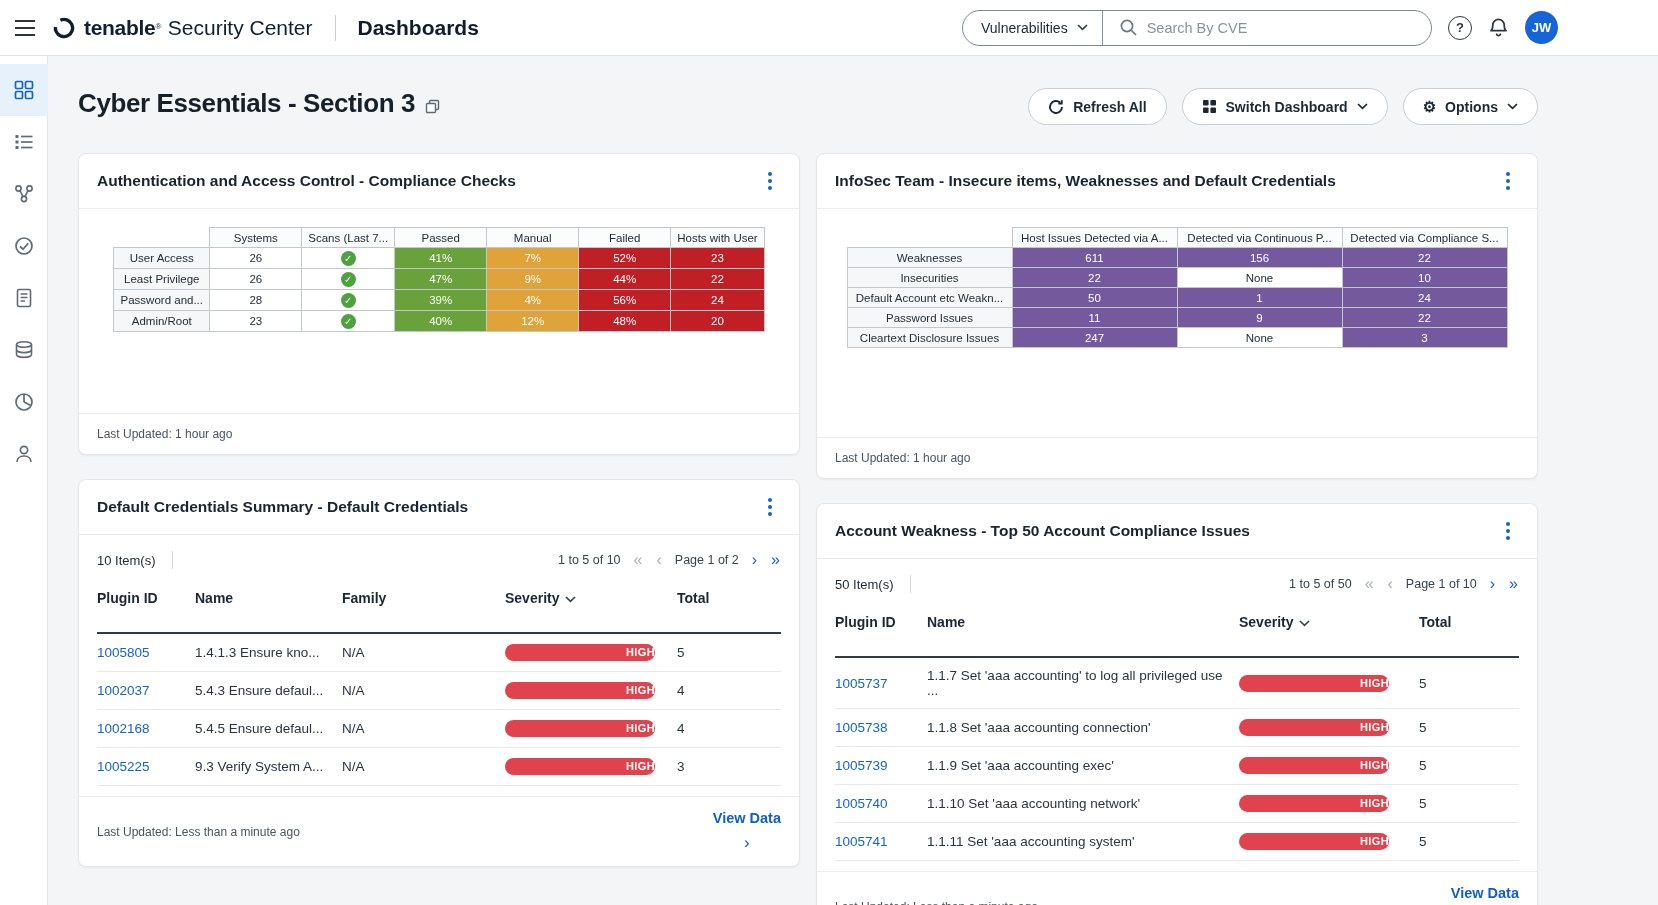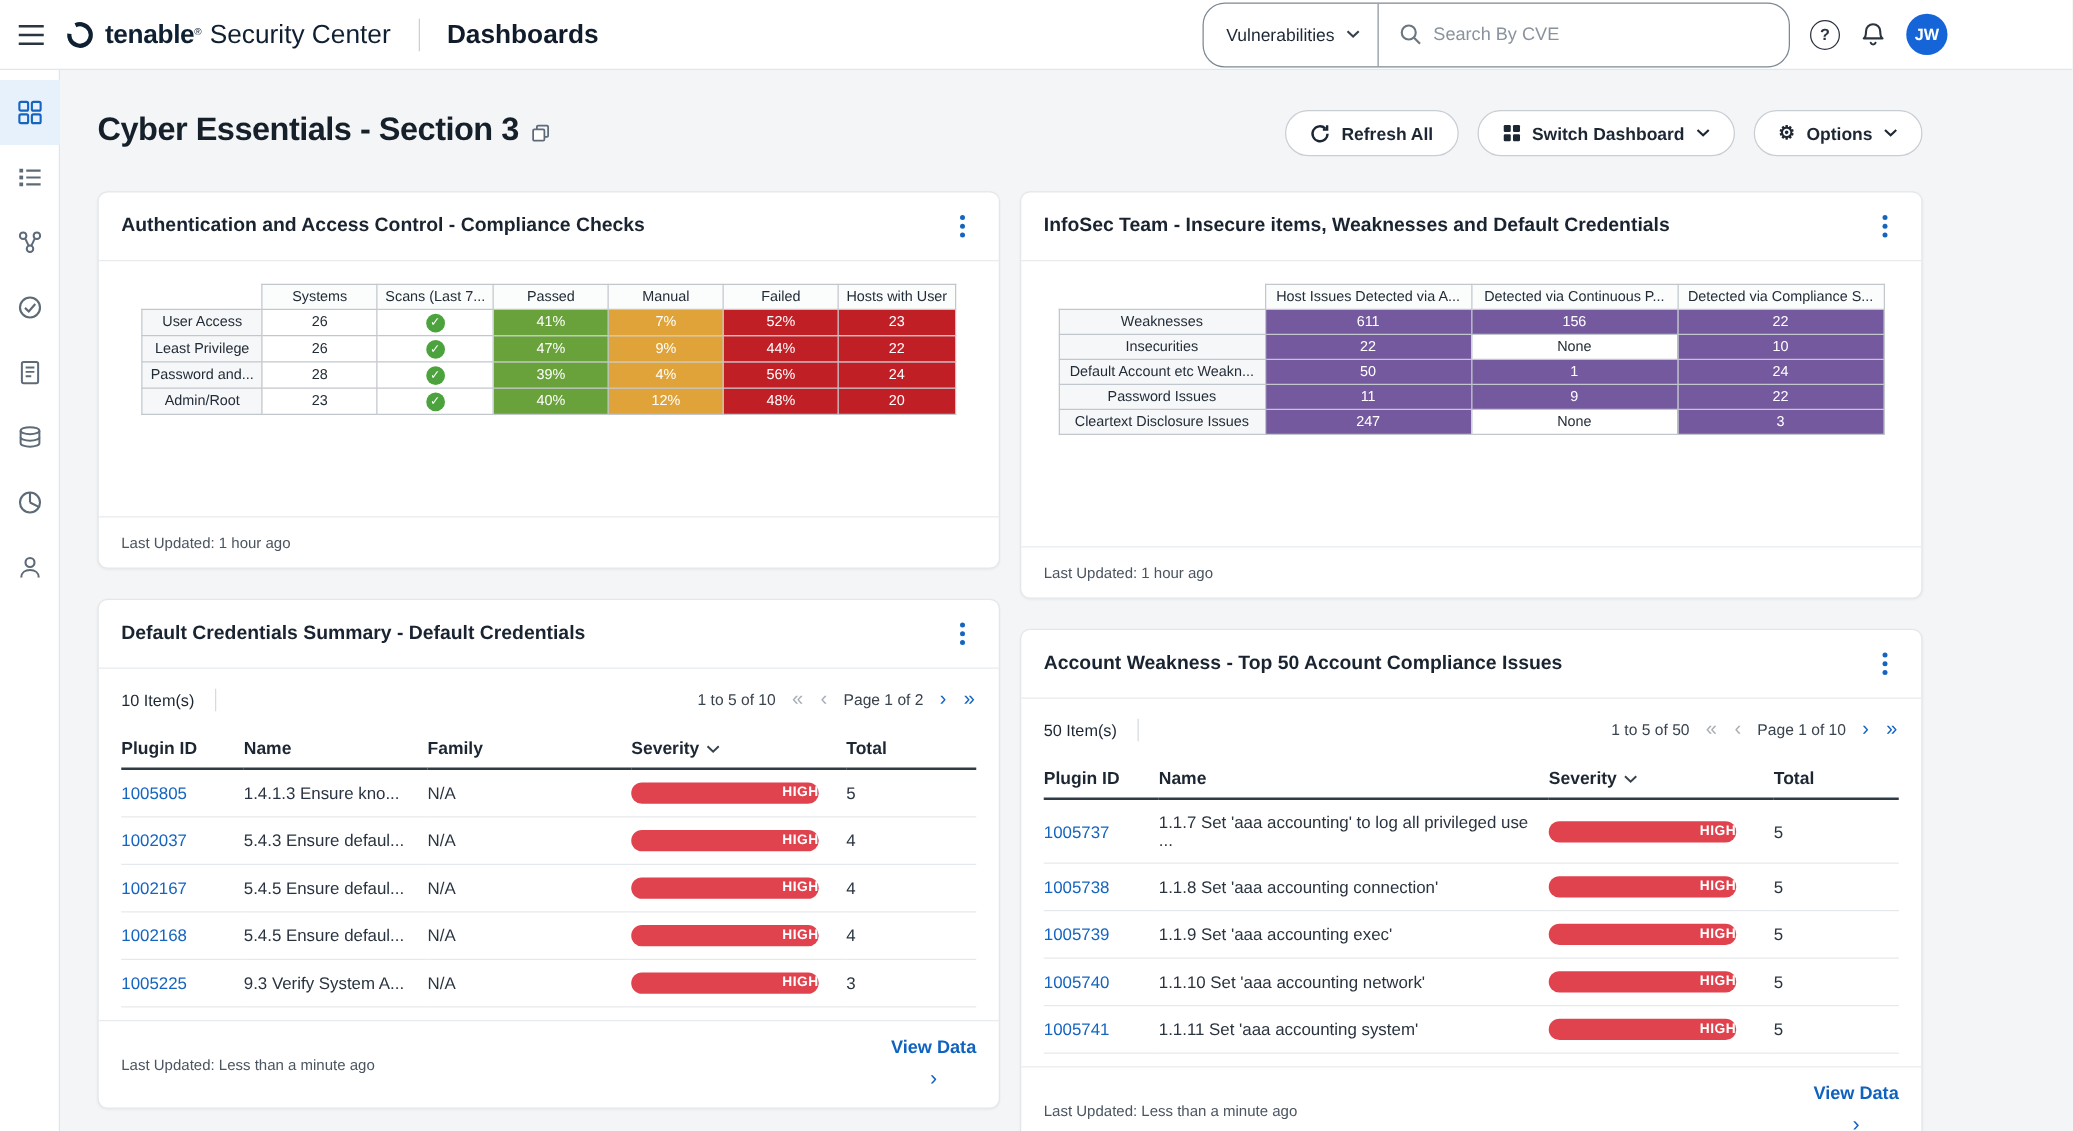--- a/index.html
+++ b/index.html
@@ -15,21 +15,21 @@
     display:flex; align-items:center; gap:16px; padding:0 100px 0 14px;
   }
   .icon-btn { background:none; border:none; cursor:pointer; display:flex; align-items:center; justify-content:center; color:#2b3440; }
   .brand { display:flex; align-items:center; gap:8px; }
   .brand-name { font-size:21px; font-weight:800; color:#0f2033; letter-spacing:-0.3px; }
   .brand-reg { font-size:8px; vertical-align:super; color:#0f2033; }
   .brand-suffix { font-size:21px; font-weight:400; color:#0f2033; margin-left:2px; }
   .topbar-divider { width:1px; height:26px; background:#c9cfd6; margin:0 6px; }
   .section-title { font-size:21px; font-weight:bold; color:#101c2b; }
   .topbar-spacer { flex:1; }
-  .search-pill { display:flex; align-items:center; height:52px; border:1px solid #7d8894; border-radius:18px; background:#fff; width:470px; overflow:hidden; }
+  .search-pill { display:flex; align-items:center; height:36px; border:1px solid #7d8894; border-radius:18px; background:#fff; width:470px; overflow:hidden; }
   .scope-btn { display:flex; align-items:center; gap:9px; padding:0 14px 0 18px; height:100%; background:none; border:none; border-right:1px solid #8b95a0; font-size:14px; color:#1d2733; cursor:pointer; }
   .search-wrap { display:flex; align-items:center; gap:9px; padding:0 16px; flex:1; }
   .search-input { border:none; outline:none; flex:1; font-size:14.5px; color:#333; background:transparent; }
   .search-input::placeholder { color:#8a939d; }
   .help-circle { width:24px; height:24px; border:1.7px solid #2b3440; border-radius:50%; font-size:13px; font-weight:bold; color:#2b3440; display:flex; align-items:center; justify-content:center; background:none; cursor:pointer; }
   .avatar { width:33px; height:33px; border-radius:50%; background:#1565d8; color:#fff; font-size:13px; font-weight:bold; display:flex; align-items:center; justify-content:center; border:none; cursor:pointer; }
   
   .shell { display:flex; height:849px; }
   .sidebar { width:48px; background:#fff; border-right:1px solid #e2e5e9; padding-top:8px; display:flex; flex-direction:column; }
   .side-item { width:48px; height:52px; display:flex; align-items:center; justify-content:center; background:none; border:none; cursor:pointer; color:#5d6a78; }
@@ -73,21 +73,21 @@
   td.cell-none   { background:#fff; color:#232d38; }
   .check-badge { display:inline-flex; width:15px; height:15px; border-radius:50%; background:#4ca23d; color:#fff; font-size:10px; align-items:center; justify-content:center; }
   
   .list-controls { display:flex; align-items:center; padding:16px 18px 12px; }
   .item-count { font-size:13px; color:#1d2733; }
   .vert-div { width:1px; height:18px; background:#d7dbe0; margin-left:16px; }
   .pager-zone { margin-left:auto; display:flex; align-items:center; gap:12px; font-size:12.5px; color:#39434e; }
   .pager { background:none; border:none; font-size:16px; line-height:1; cursor:pointer; color:#1565c0; padding:0 1px; font-family:"Liberation Sans",sans-serif; }
   .pager.disabled { color:#a8afb7; }
   table.data { border-collapse:collapse; width:calc(100% - 36px); margin:0 18px 10px; }
-  table.data thead th { text-align:left; font-size:14px; font-weight:bold; color:#1d2733; padding:9px 8px 8px 0; border-bottom:2px solid #313b45; }
+  table.data thead th { text-align:left; font-size:14px; font-weight:bold; color:#1d2733; padding:9px 8px 26px 0; border-bottom:2px solid #313b45; }
   table.data tbody td { padding:10px 8px 10px 0; border-bottom:1px solid #e6e9ec; font-size:13.5px; color:#2a3440; }
   table.data tbody tr:last-child td { border-bottom:1px solid #e6e9ec; }
   a.plugin-link { color:#1565c0; text-decoration:none; }
   .sev-badge { display:block; width:150px; height:17px; line-height:17px; background:#e0434e; color:#fff; font-size:11px; font-weight:bold; text-align:right; border-radius:9px; letter-spacing:.4px; }
   .sort-chevron { margin-left:6px; }
 </style>
 </head>
 <body>
 
 <header class="topbar">
@@ -370,29 +370,20 @@
               <tr>
                 <td><a href="#" class="plugin-link">1002037</a></td>
                 <td>5.4.3 Ensure defaul...</td>
                 <td>N/A</td>
                 <td>
                     <span class="sev-badge">HIGH</span>
                   </td>
                 <td>4</td>
               </tr>
               <tr>
-                <td><a href="#" class="plugin-link">1002167</a></td>
-                <td>5.4.5 Ensure defaul...</td>
-                <td>N/A</td>
-                <td>
-                    <span class="sev-badge">HIGH</span>
-                  </td>
-                <td>4</td>
-              </tr>
-              <tr>
                 <td><a href="#" class="plugin-link">1002168</a></td>
                 <td>5.4.5 Ensure defaul...</td>
                 <td>N/A</td>
                 <td>
                     <span class="sev-badge">HIGH</span>
                   </td>
                 <td>4</td>
               </tr>
               <tr>
                 <td><a href="#" class="plugin-link">1005225</a></td>

